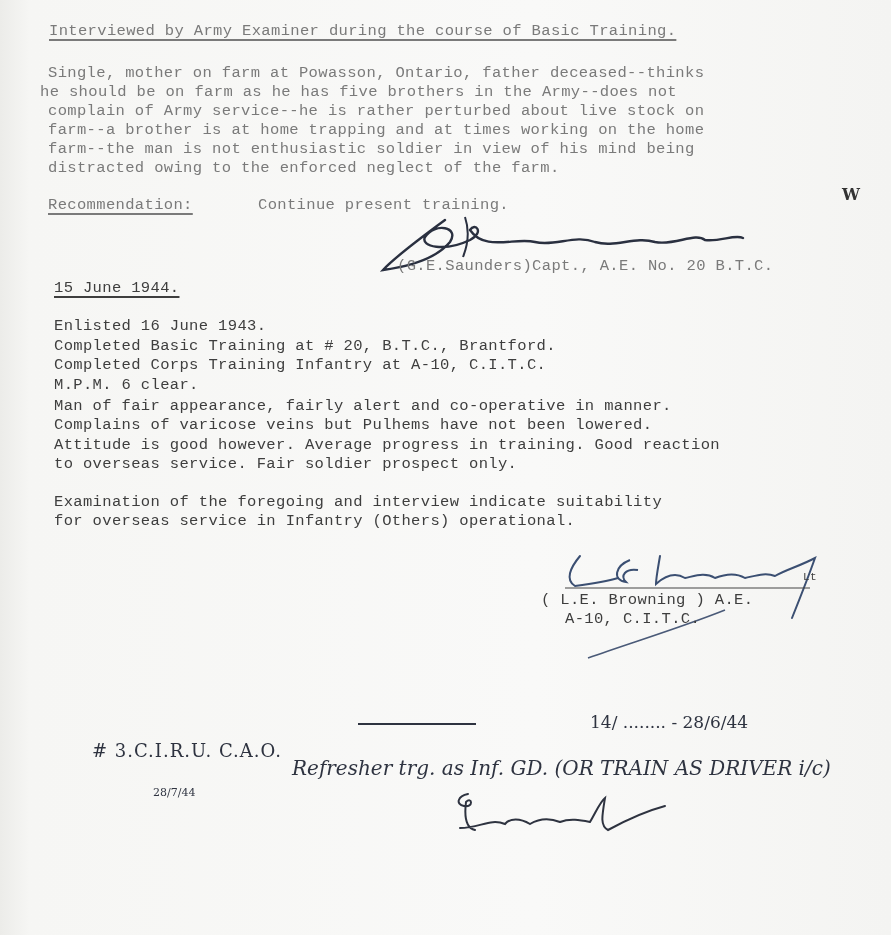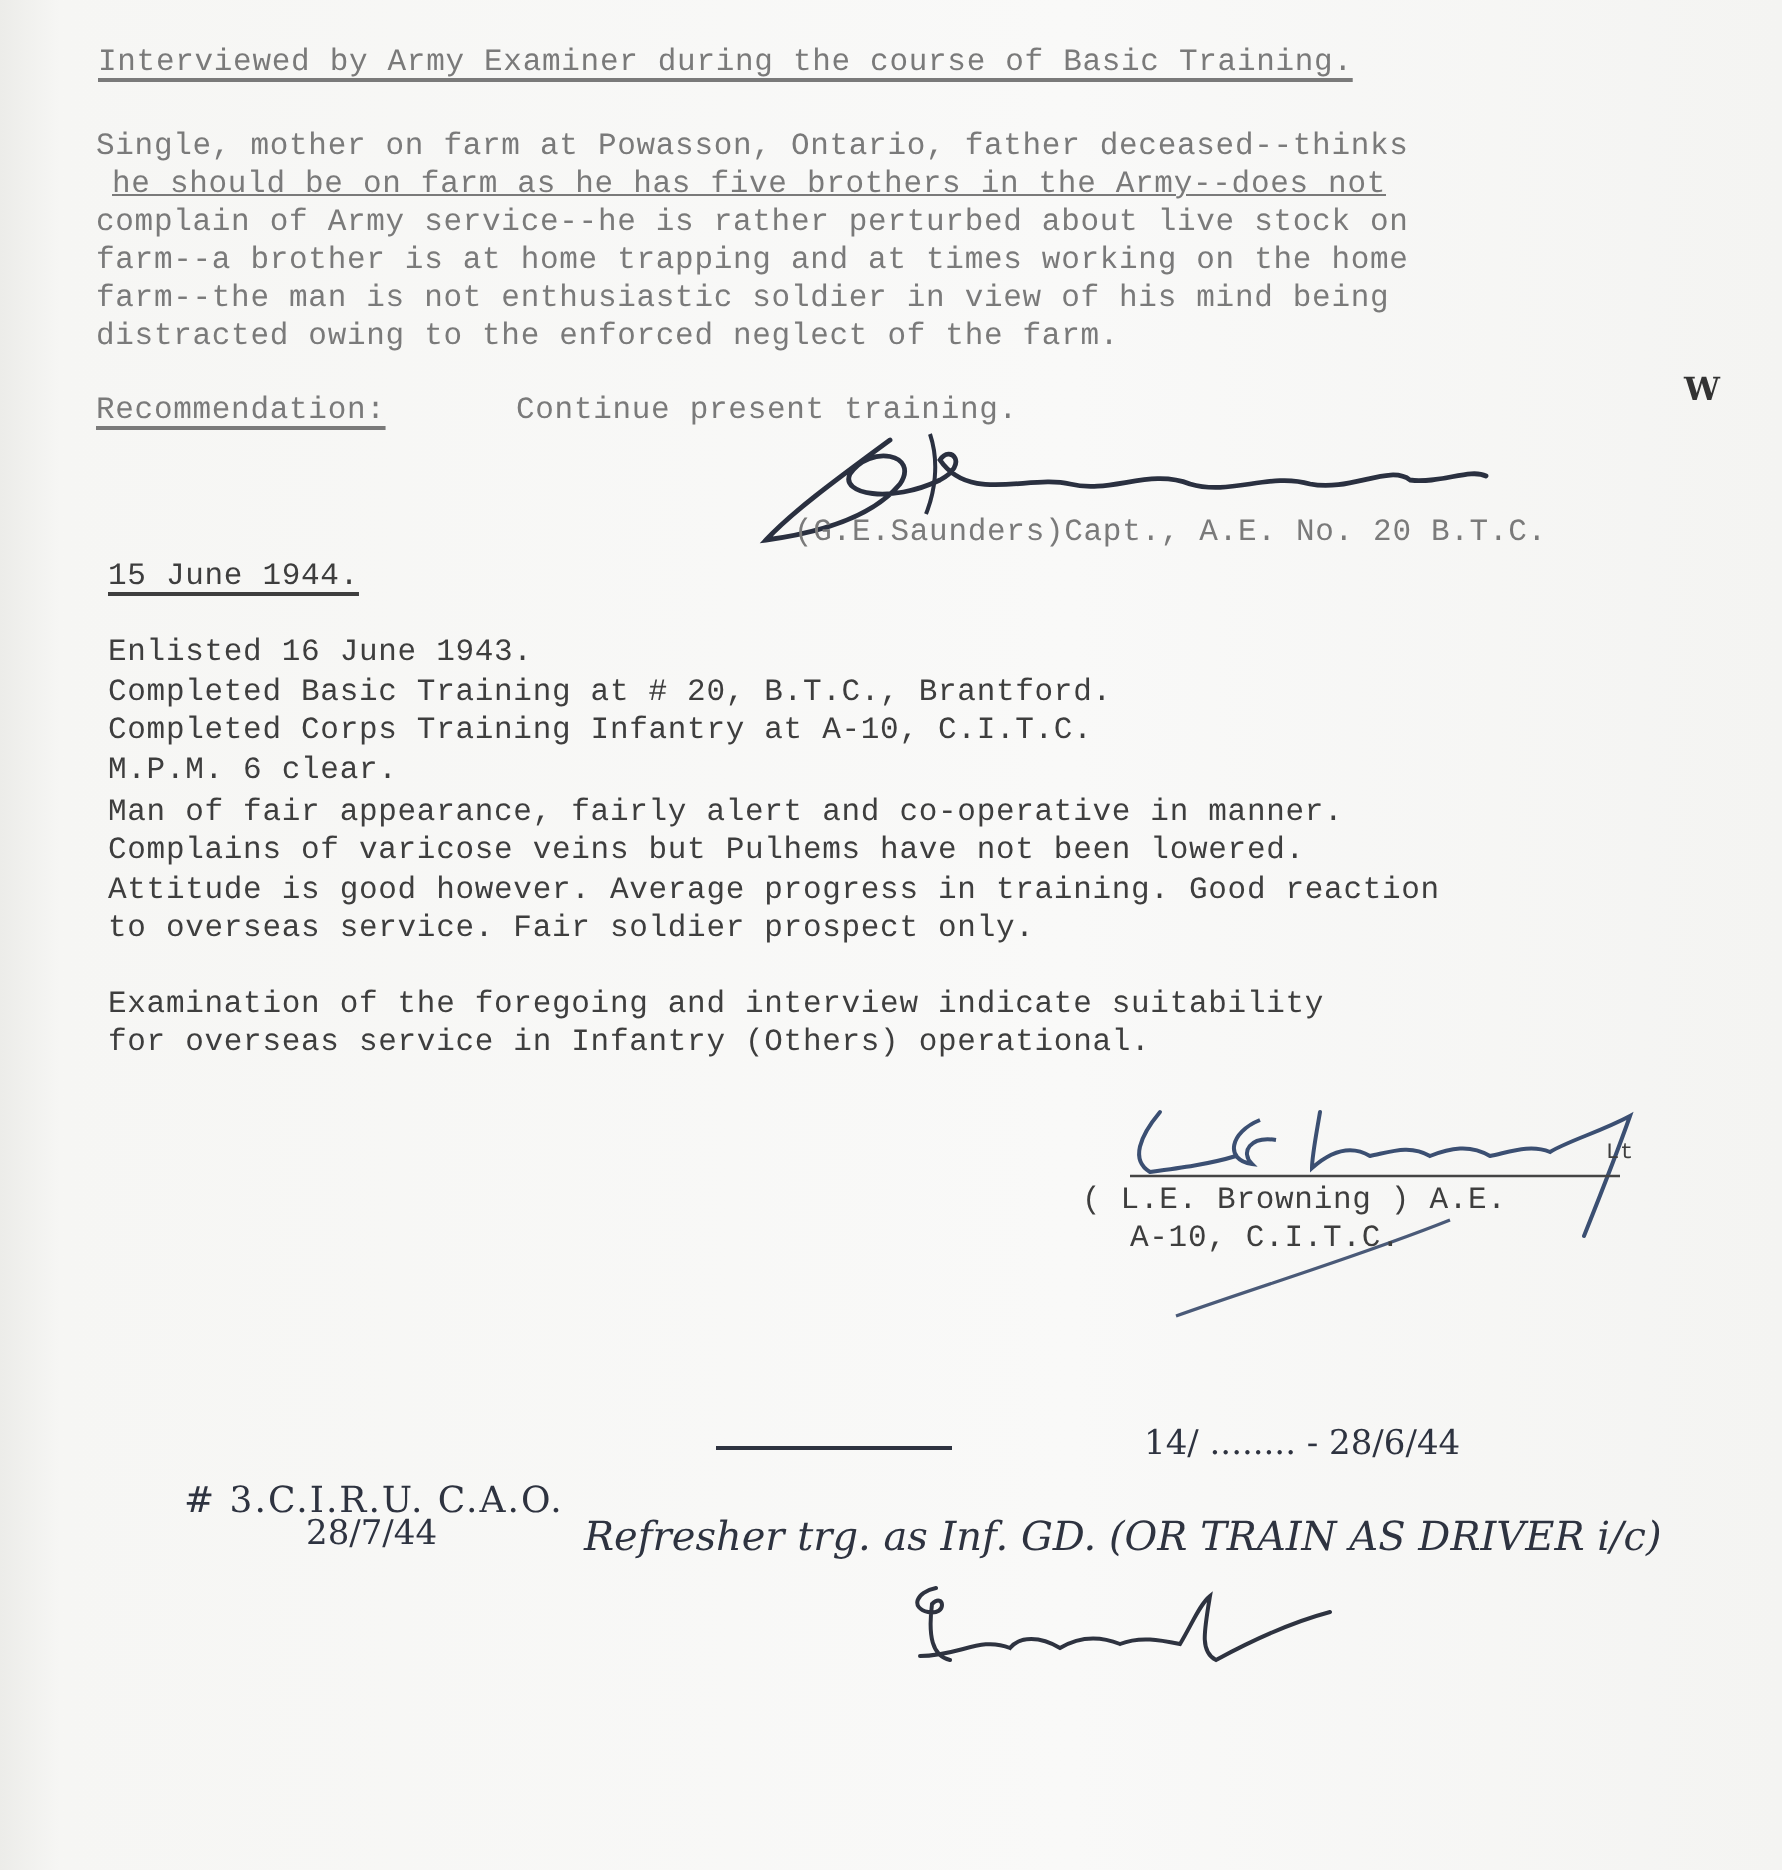--- a/index.html
+++ b/index.html
@@ -22,21 +22,21 @@
   </style>
 </head>
 <body>
 
 <div class="page">
 
   <div class="typed faint ul" style="left:49px; top:22px;">Interviewed by Army Examiner during the course of Basic Training.</div>
 
   <div>
     <div class="typed faint" style="left:48px; top:64px;">Single, mother on farm at Powasson, Ontario, father deceased--thinks</div>
-    <div class="typed faint" style="left:56px; top:83px;text-decoration:underline;">he should be on farm as he has five brothers in the Army--does not</div>
+    <div class="typed faint" style="left:40px; top:83px;">he should be on farm as he has five brothers in the Army--does not</div>
     <div class="typed faint" style="left:48px; top:102px;">complain of Army service--he is rather perturbed about live stock on</div>
     <div class="typed faint" style="left:48px; top:121px;">farm--a brother is at home trapping and at times working on the home</div>
     <div class="typed faint" style="left:48px; top:140px;">farm--the man is not enthusiastic soldier in view of his mind being</div>
     <div class="typed faint" style="left:48px; top:159px;">distracted owing to the enforced neglect of the farm.</div>
   </div>
 
   <div class="typed faint ul" style="left:48px; top:196px;">Recommendation:</div>
   <div class="typed faint" style="left:258px; top:196px;">Continue present training.</div>
 
   <div class="hand" style="left:842px; top:185px; font-size:16px; font-style:normal; font-weight:bold; color:#333;">W</div>
@@ -71,21 +71,21 @@
     <path d="M100 8 C98 20, 96 30, 96 36 C105 28, 115 24, 125 30 C135 28, 145 24, 155 30 C165 26, 175 24, 185 30 C195 28, 205 24, 215 28 C225 22, 240 18, 255 10 C248 30, 240 50, 232 70" fill="none" stroke="#3b4f72" stroke-width="2" stroke-linecap="round"></path>
     <path d="M5 40 L250 40" stroke="#444" stroke-width="1.2"></path>
     <path d="M28 110 C70 95, 120 80, 165 62" fill="none" stroke="#4a5a78" stroke-width="1.6"></path>
   </svg>
   <div class="typed dark" style="left:803px; top:568px; font-size:11px;">Lt</div>
   <div class="typed dark" style="left:541px; top:591px;">( L.E. Browning ) A.E.</div>
   <div class="typed dark" style="left:565px; top:610px;">A-10, C.I.T.C.</div>
 
   <div class="hand" style="left:92px; top:710px; font-size:18px; font-style:normal; letter-spacing:1px;margin-top:30px;"># 3.C.I.R.U. C.A.O.</div>
   <div style="position:absolute; left:358px; top:723px; width:118px; height:2px; background:#2e3340;"></div>
-  <div class="hand" style="left:572px; top:712px; font-size:17px; font-style:normal;">14/ ........ - 28/6/44</div>
+  <div class="hand" style="left:590px; top:712px; font-size:17px; font-style:normal;">14/ ........ - 28/6/44</div>
 
-  <div class="hand" style="left:153px; top:757px; font-size:17px; font-style:normal;">28/7/44</div>
+  <div class="hand" style="left:153px; top:786px; font-size:11px; font-style:normal;">28/7/44</div>
   <div class="hand" style="left:292px; top:756px; font-size:20px;">Refresher trg. as Inf. GD. (OR TRAIN AS DRIVER i/c)</div>
 
   <svg class="sig" style="left:450px; top:788px;" width="220" height="50">
     <path d="M18 6 C8 8, 5 16, 14 18 C24 20, 22 8, 16 14 C14 30, 16 40, 25 42 M10 40 C30 40, 40 30, 55 36 C60 30, 70 30, 80 36 C90 30, 100 30, 110 34 C120 30, 130 32, 140 34 C146 24, 150 14, 155 10 C152 28, 150 38, 158 42 C180 30, 200 22, 215 18" fill="none" stroke="#2e3340" stroke-width="2" stroke-linecap="round"></path>
   </svg>
 </div>
 
 </body></html>

